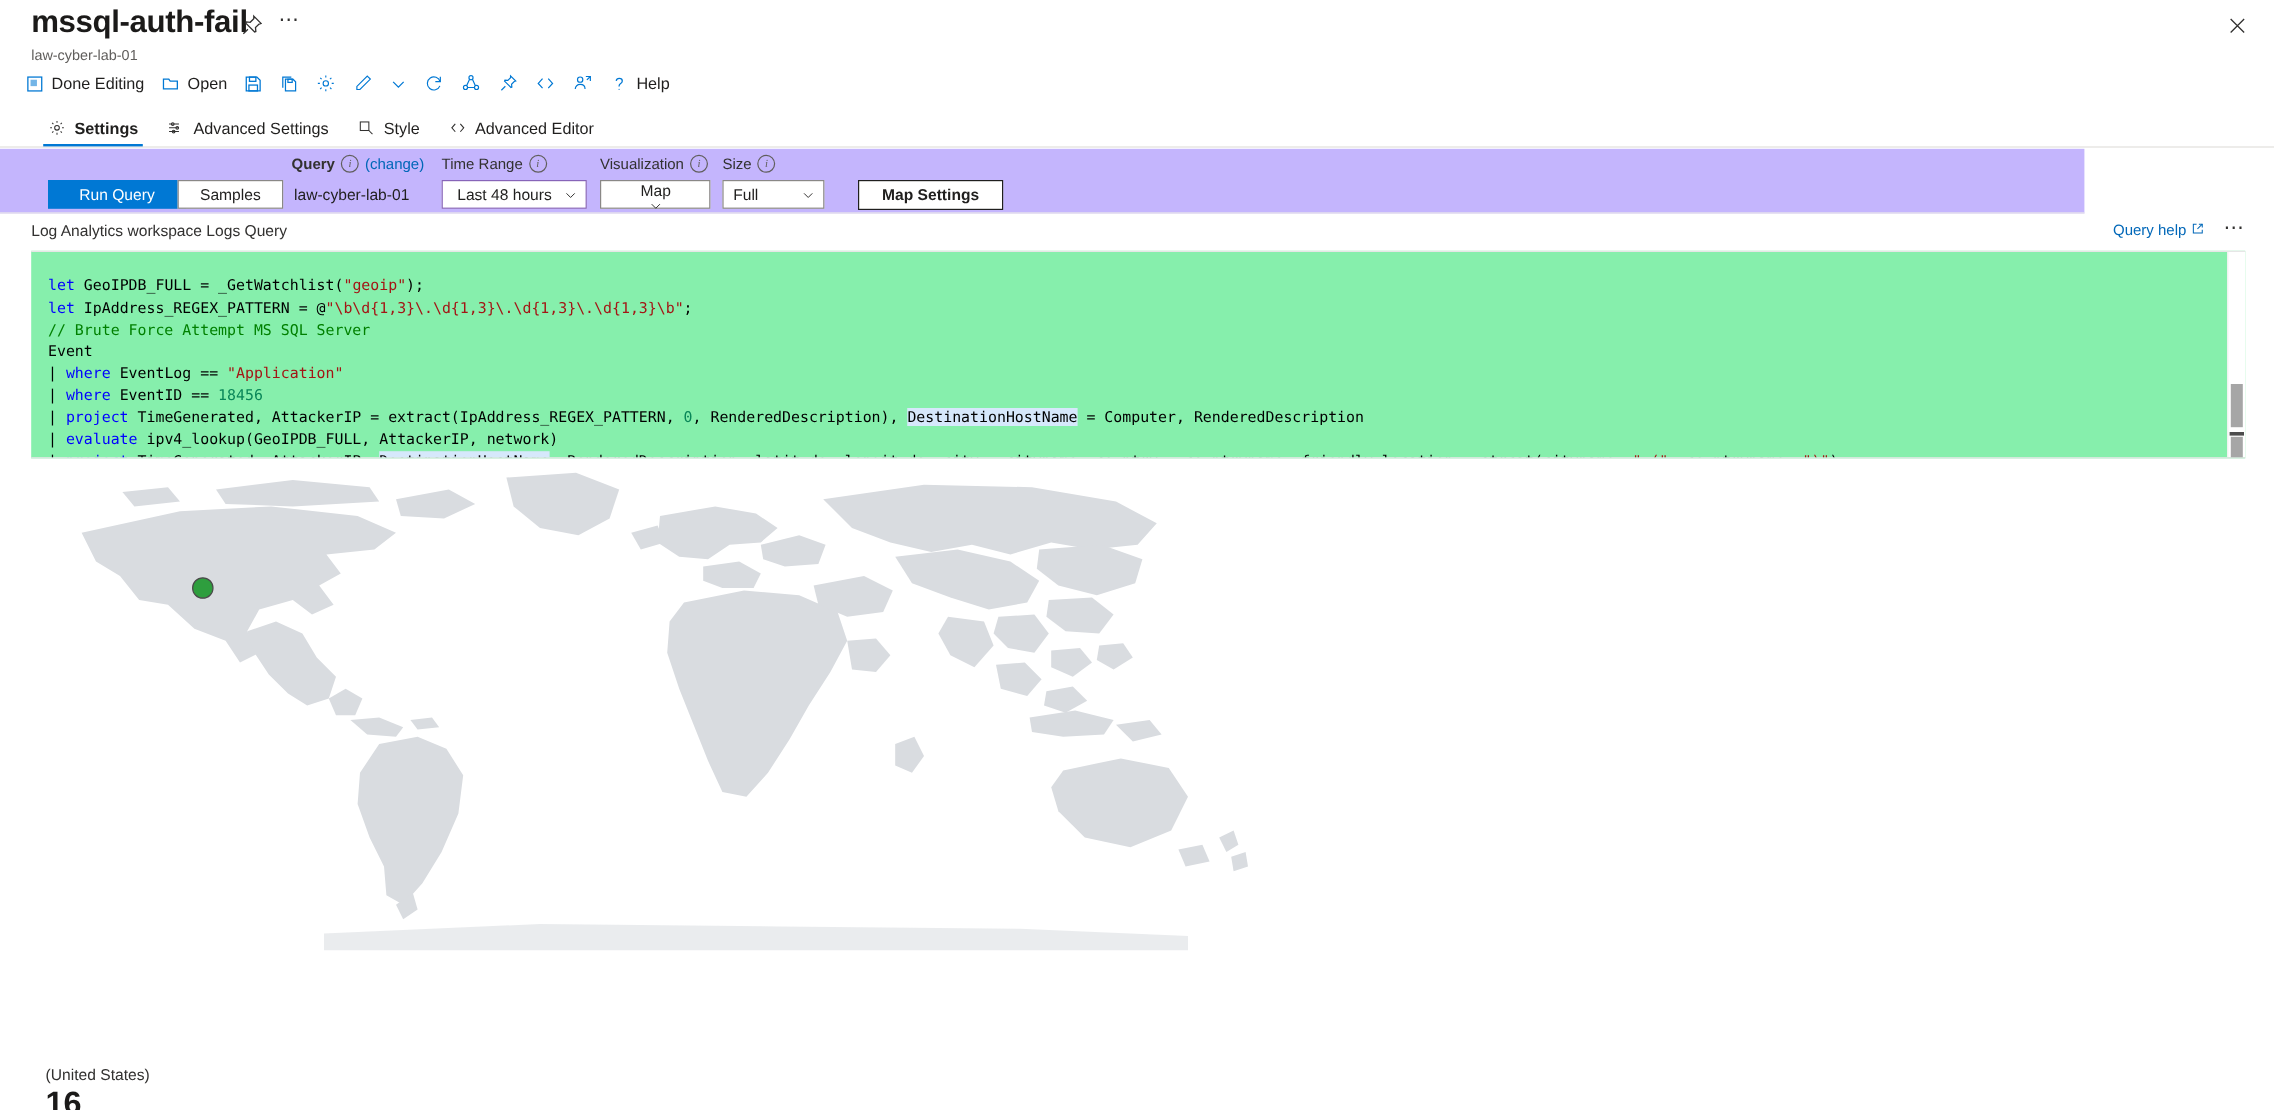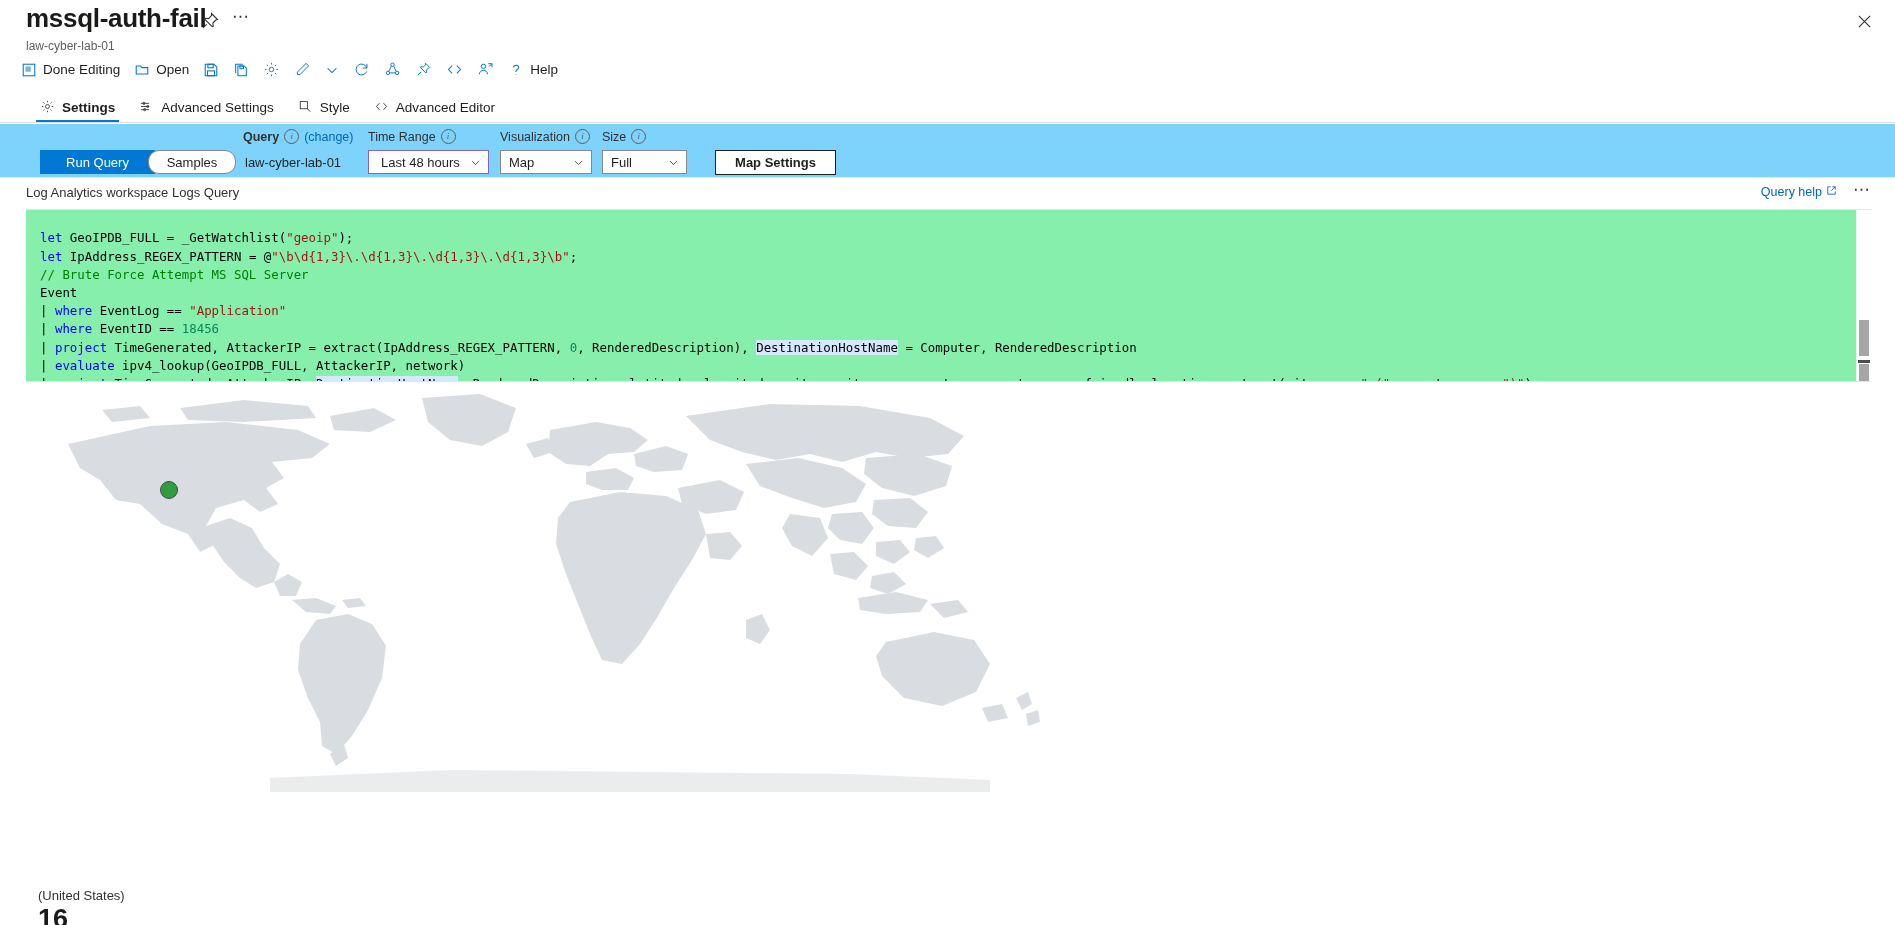--- a/index.html
+++ b/index.html
@@ -30,21 +30,21 @@
 
   
   .tabsrow{position:absolute;left:0;top:93px;width:1895px;height:30px;
     border-bottom:1px solid #e1dfdd;display:flex;align-items:flex-start;padding-left:28px;box-sizing:border-box;}
   .tab{display:flex;align-items:center;gap:7px;height:29px;padding:0 12px;cursor:pointer;
     font-size:13.5px;color:#201f1e;position:relative;white-space:nowrap;}
   .tab.sel{font-weight:700;}
   .tab.sel:after{content:"";position:absolute;left:8px;right:8px;bottom:0;height:2.5px;background:#0078d4;}
 
   
-  .qsett{position:absolute;left:0;top:124px;width:1895px;height:53px;background:#7dd3fc;
+  .qsett{position:absolute;left:0;top:124px;width:1737px;height:53px;background:#c4b5fd;
     border-bottom:1px solid #edebe9;}
   .flbl{position:absolute;display:flex;align-items:center;gap:5px;font-size:12.5px;color:#323130;top:5px;}
   .flbl b{font-weight:700;}
   .info{width:13px;height:13px;border:1.1px solid #605e5c;border-radius:50%;
     display:inline-flex;align-items:center;justify-content:center;font-size:9px;color:#605e5c;
     font-style:italic;font-family:"Liberation Serif",serif;line-height:1;cursor:pointer;}
   .chg{color:#0067b8;font-size:12.5px;cursor:pointer;}
   .btn-primary{position:absolute;height:24px;background:#0078d4;color:#fff;border:none;
     font-size:13px;font-family:inherit;cursor:pointer;}
   .btn-sec{position:absolute;height:24px;background:#fff;color:#201f1e;border:1px solid #8a8886;
@@ -289,31 +289,31 @@
     <div class="flbl" style="left:500px;">
       <span>Visualization</span>
       <span class="info">i</span>
     </div>
     <div class="flbl" style="left:602px;">
       <span>Size</span>
       <span class="info">i</span>
     </div>
 
     <button class="btn-primary" style="left:18px;top:26px;width:115px;margin-left:22px;">Run Query</button>
-    <button class="btn-sec" style="left:148px;top:26px;width:88px;border-radius:11px;">Samples</button>
+    <button class="btn-sec" style="left:148px;top:26px;width:88px;">Samples</button>
     <div class="statictxt" style="left:245px;top:31px;">law-cyber-lab-01</div>
 
     <div class="sel-ctl focus" style="left:368px;top:26px;width:121px;padding-left:12px;">
       <span>Last 48 hours</span>
       <svg class="chev" viewBox="0 0 16 16" fill="none" stroke="currentColor" stroke-width="1.2">
           <path d="M3 6l5 5 5-5"></path>
         </svg>
     </div>
 
-    <div class="sel-ctl" style="left:500px;top:26px;width:92px;">
+    <div class="sel-ctl" style="left:500px;top:26px;width:92px;flex-direction:column;">
       <span>Map</span>
       <svg class="chev" viewBox="0 0 16 16" fill="none" stroke="currentColor" stroke-width="1.2">
           <path d="M3 6l5 5 5-5"></path>
         </svg>
     </div>
 
     <div class="sel-ctl" style="left:602px;top:26px;width:85px;">
       <span>Full</span>
       <svg class="chev" viewBox="0 0 16 16" fill="none" stroke="currentColor" stroke-width="1.2">
           <path d="M3 6l5 5 5-5"></path>

